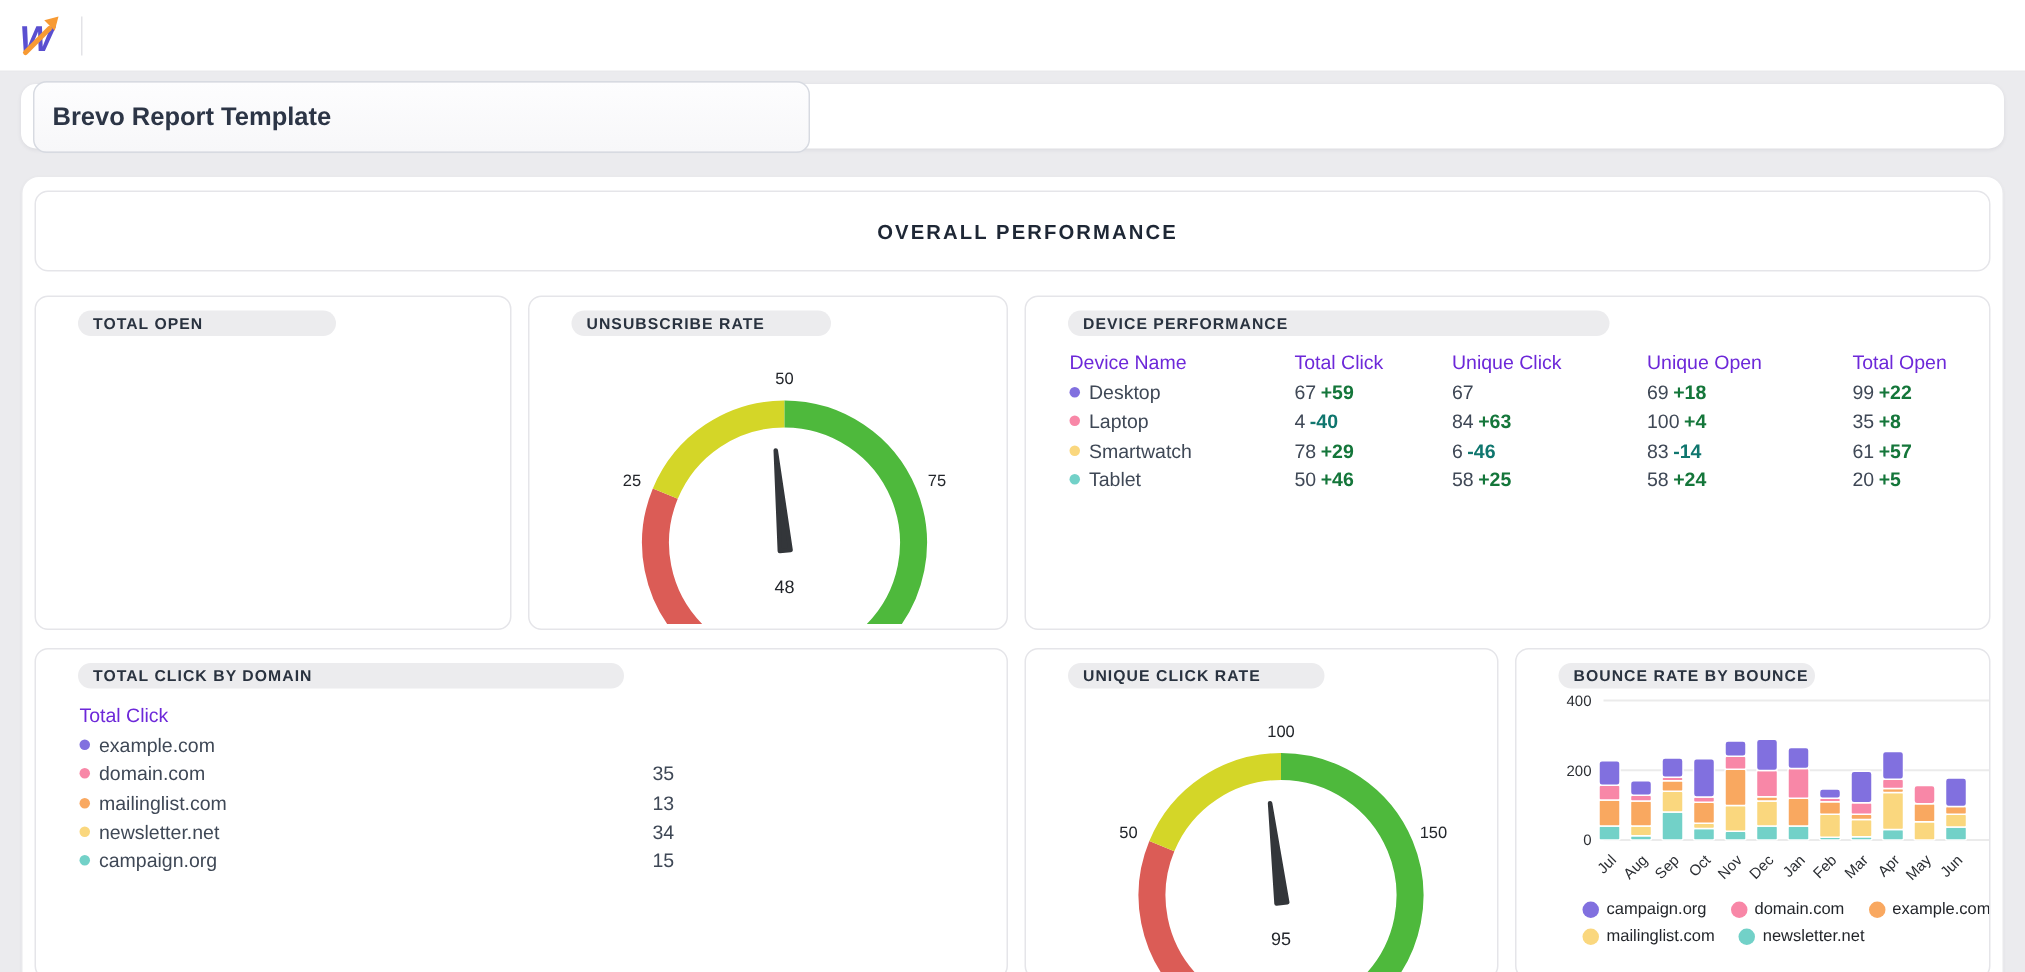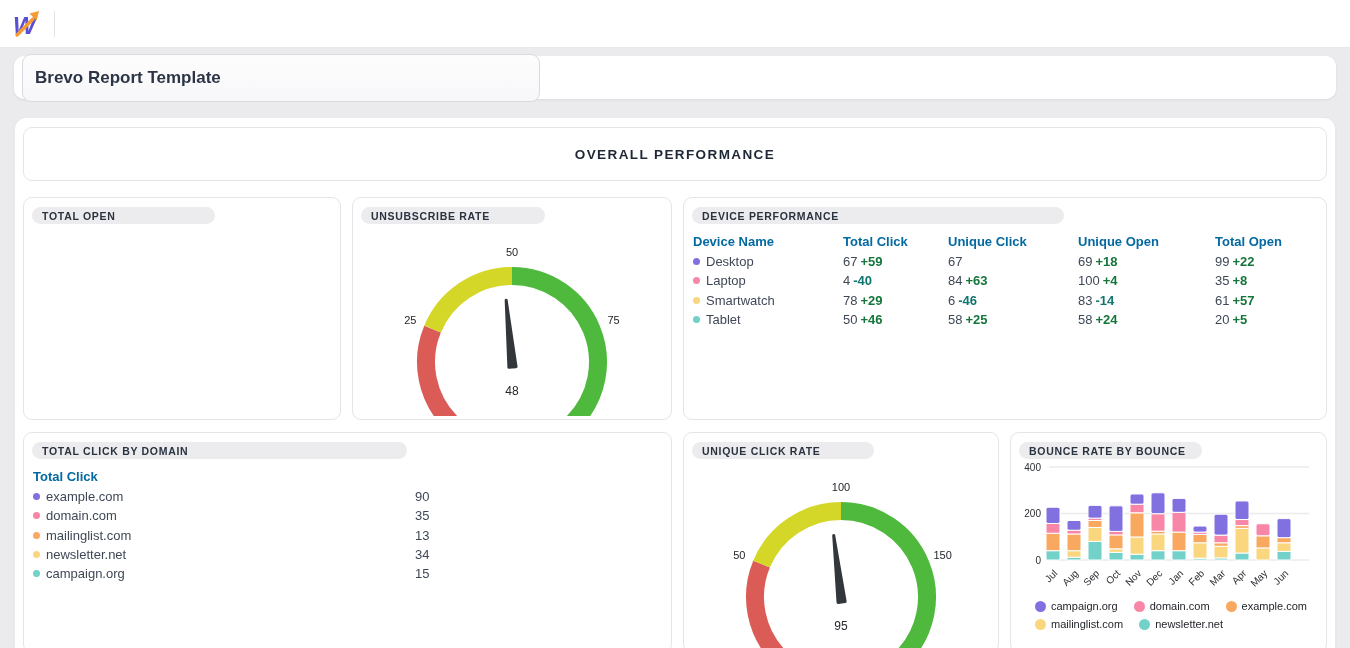--- a/index.html
+++ b/index.html
@@ -26,21 +26,21 @@
     background: linear-gradient(#fdfdfe, #f7f7f9);
     display: flex; align-items: center; padding: 0 12px;
     font-size: 17px; font-weight: 700; color: #2c3546; cursor: text;
   }
   
   .container {
     margin: 18px 14px 0; background: #fff; border: 1px solid #e9e9ec;
     border-radius: 12px; padding: 9px 8px; min-height: 530px;
     box-shadow: 0 1px 2px rgba(40,40,60,.05);
   }
-  .card { background: #fff; border: 1px solid #e5e5e9; border-radius: 9px; overflow: hidden; display: flex; flex-direction: column; }
+  .card { background: #fff; border: 1px solid #e5e5e9; border-radius: 9px; overflow: hidden; display: flex; flex-direction: column; padding-left: 20px; }
   .header-card {
     height: 54px; align-items: center; justify-content: center; flex-direction: row;
     font-size: 13.5px; font-weight: 700; letter-spacing: 1.4px; color: #1e2735;
   }
   .dash-grid {
     display: grid; margin-top: 16px;
     grid-template-columns: 318px 320px 316px 1fr;
     grid-template-rows: 223px 221px;
     gap: 12px 11px;
   }
@@ -58,21 +58,21 @@
   }
   
   .big-number {
     flex: 1; display: flex; align-items: center; justify-content: center;
     font-size: 62px; font-weight: 700; color: #596274; padding-bottom: 14px;
   }
   
   .thead, .trow { display: grid; align-items: center; padding: 0 9px; }
   .drow5 { grid-template-columns: 150px 105px 130px 137px 1fr; }
   .drow2 { grid-template-columns: 382px 1fr; }
-  .thead { font-weight: 700; color: #0369a1; font-size: 13px; height: 21px; margin-top: 7px; }
+  .thead { font-weight: 400; color: #6d28d9; font-size: 13px; height: 21px; margin-top: 7px; }
   .trow  { height: 19.3px; font-size: 13px; color: #3f4856; }
   .dot { width: 7px; height: 7px; border-radius: 50%; display: inline-block; margin-right: 6px; flex: none; }
   .namecell { display: flex; align-items: center; }
   .delta { font-weight: 700; margin-left: 3px; }
   .delta.up { color: #14763a; }
   .delta.down { color: #0f766e; }
   
   .gauge-svg { display: block; margin: 2px auto 0; }
   .gtick { font-size: 11px; fill: #23262b; }
   .gval  { font-size: 12px; fill: #23262b; }
@@ -193,21 +193,20 @@
       </div>
       <div class="thead drow2">
         <div>Total Click</div>
       </div>
       <div id="domain-rows">
           <div class="trow drow2">
             <div class="cell namecell">
               <span class="dot" style="background:#8170df"></span>
               <span>example.com</span>
             </div>
-            <div class="cell"><span class="val">90</span></div>
           </div>
           <div class="trow drow2">
             <div class="cell namecell">
               <span class="dot" style="background:#f887a7"></span>
               <span>domain.com</span>
             </div>
             <div class="cell"><span class="val">35</span></div>
           </div>
           <div class="trow drow2">
             <div class="cell namecell">

